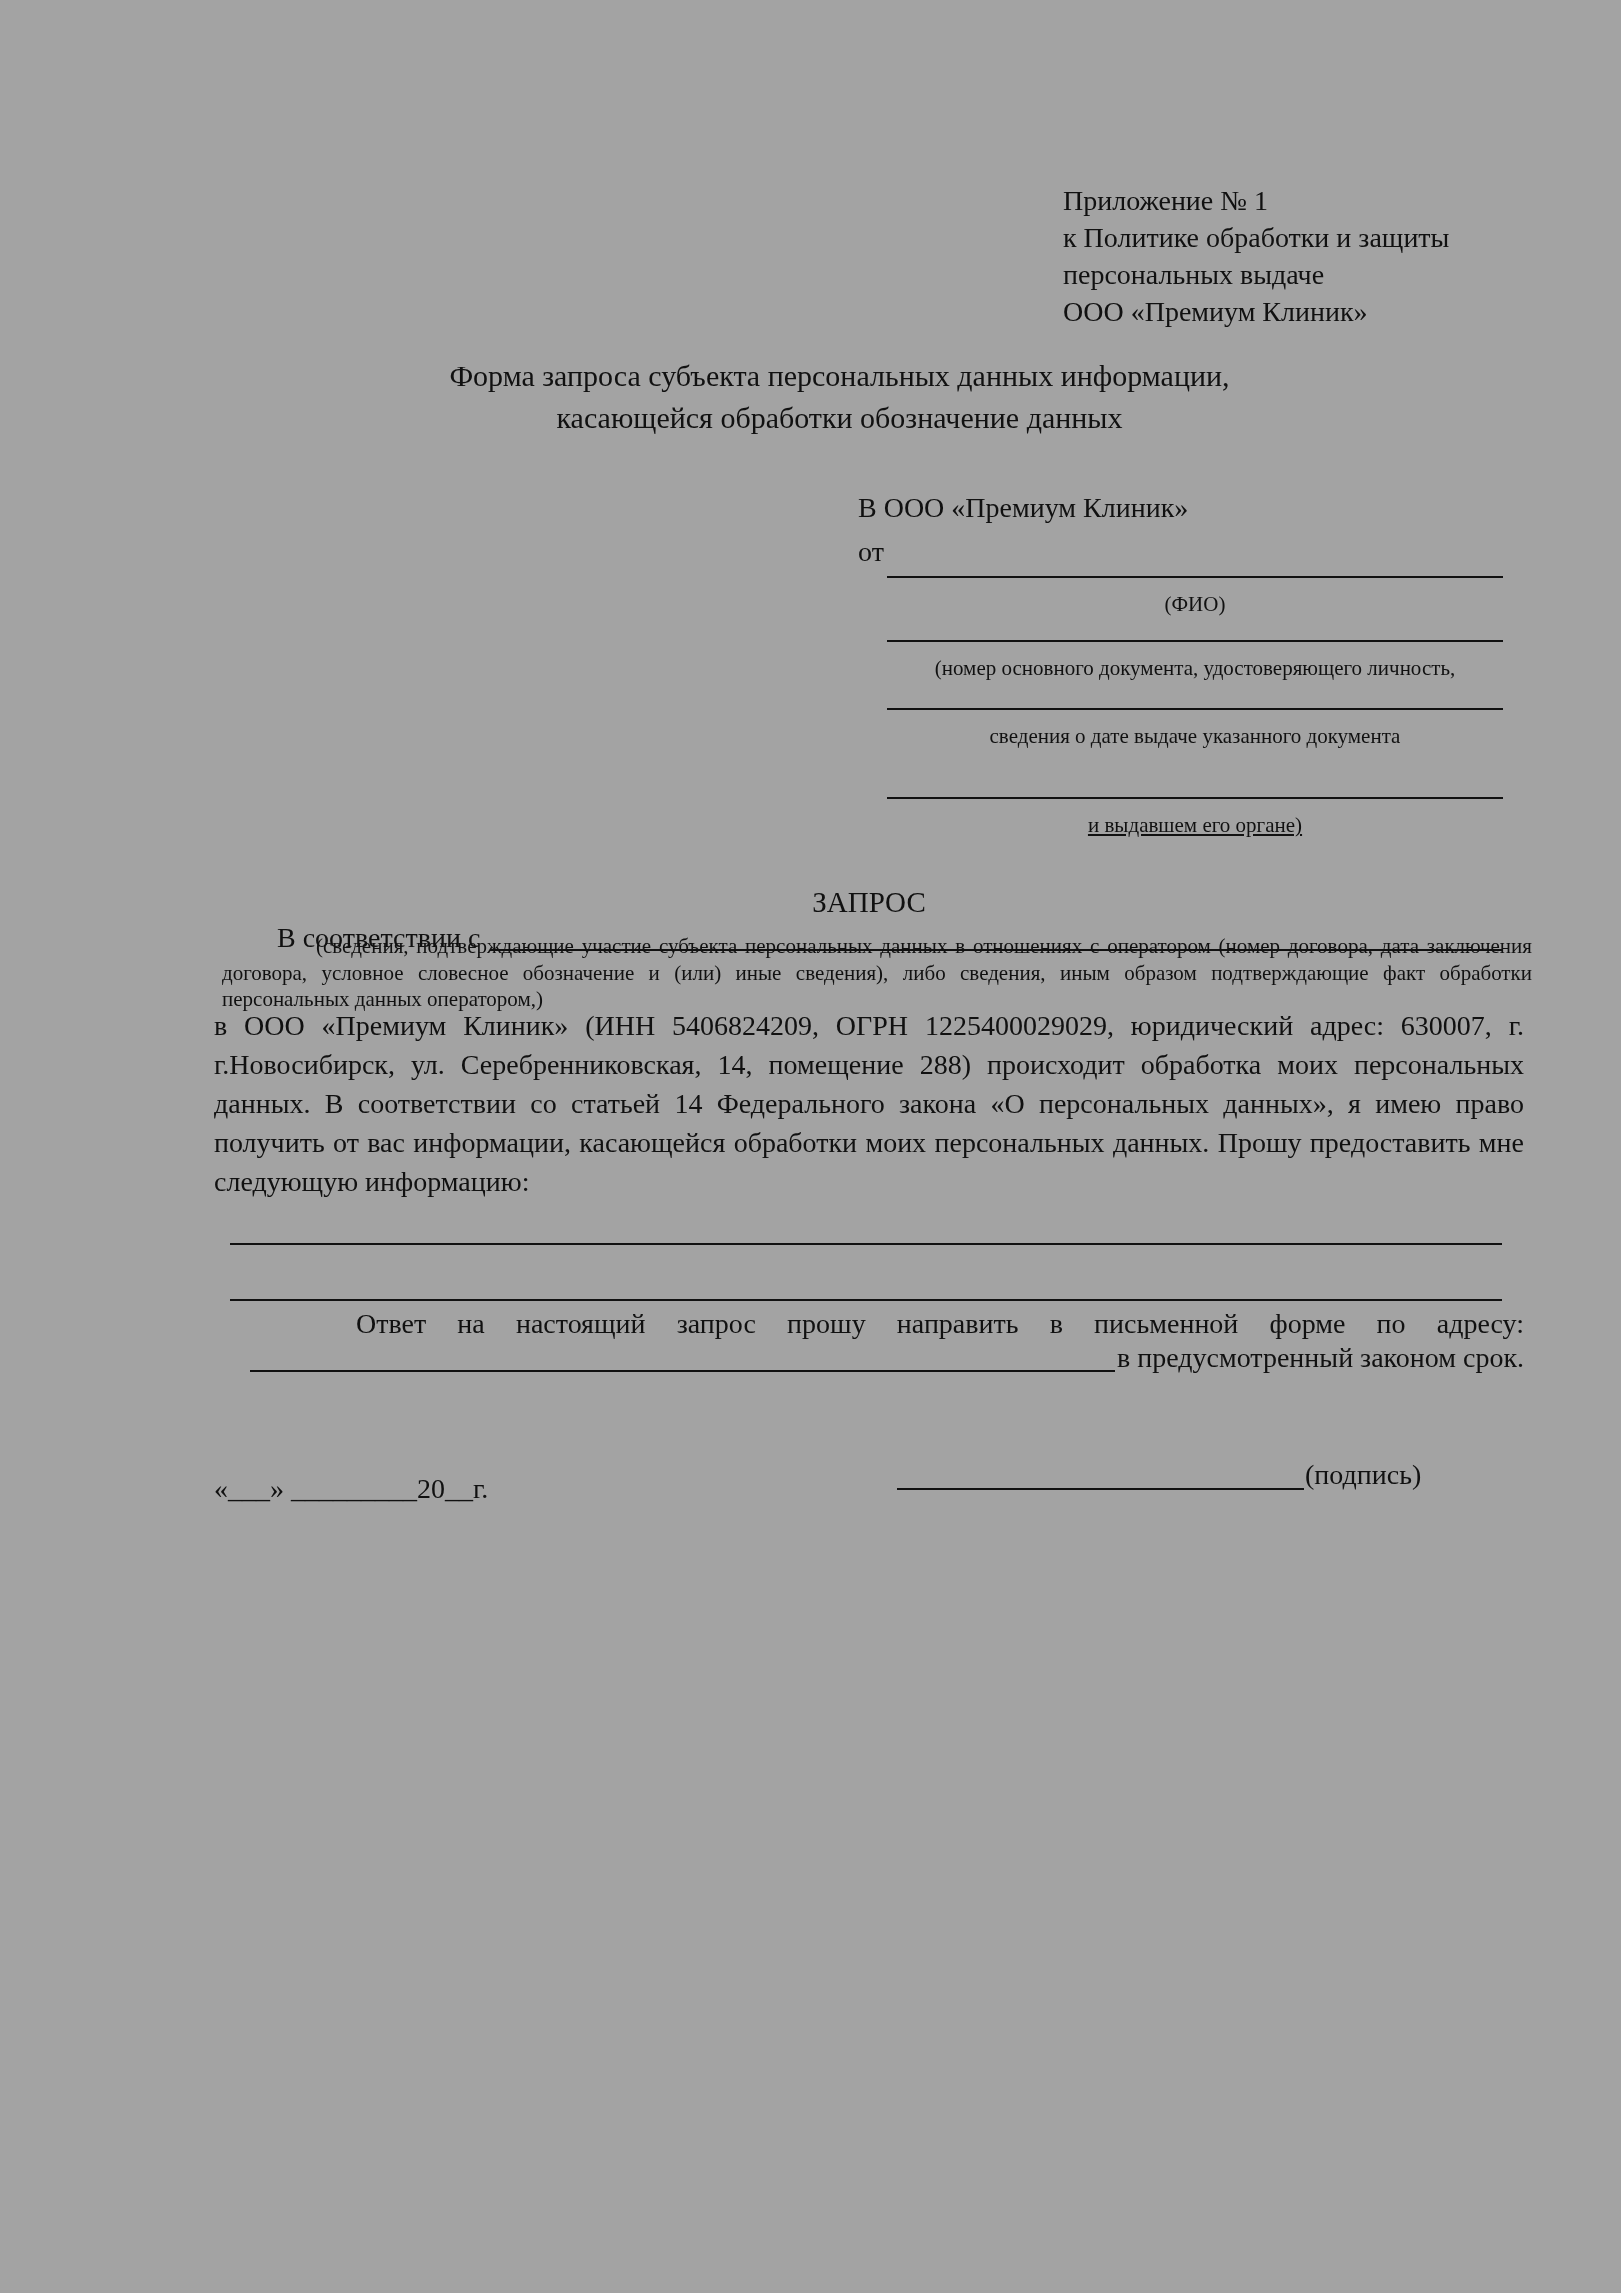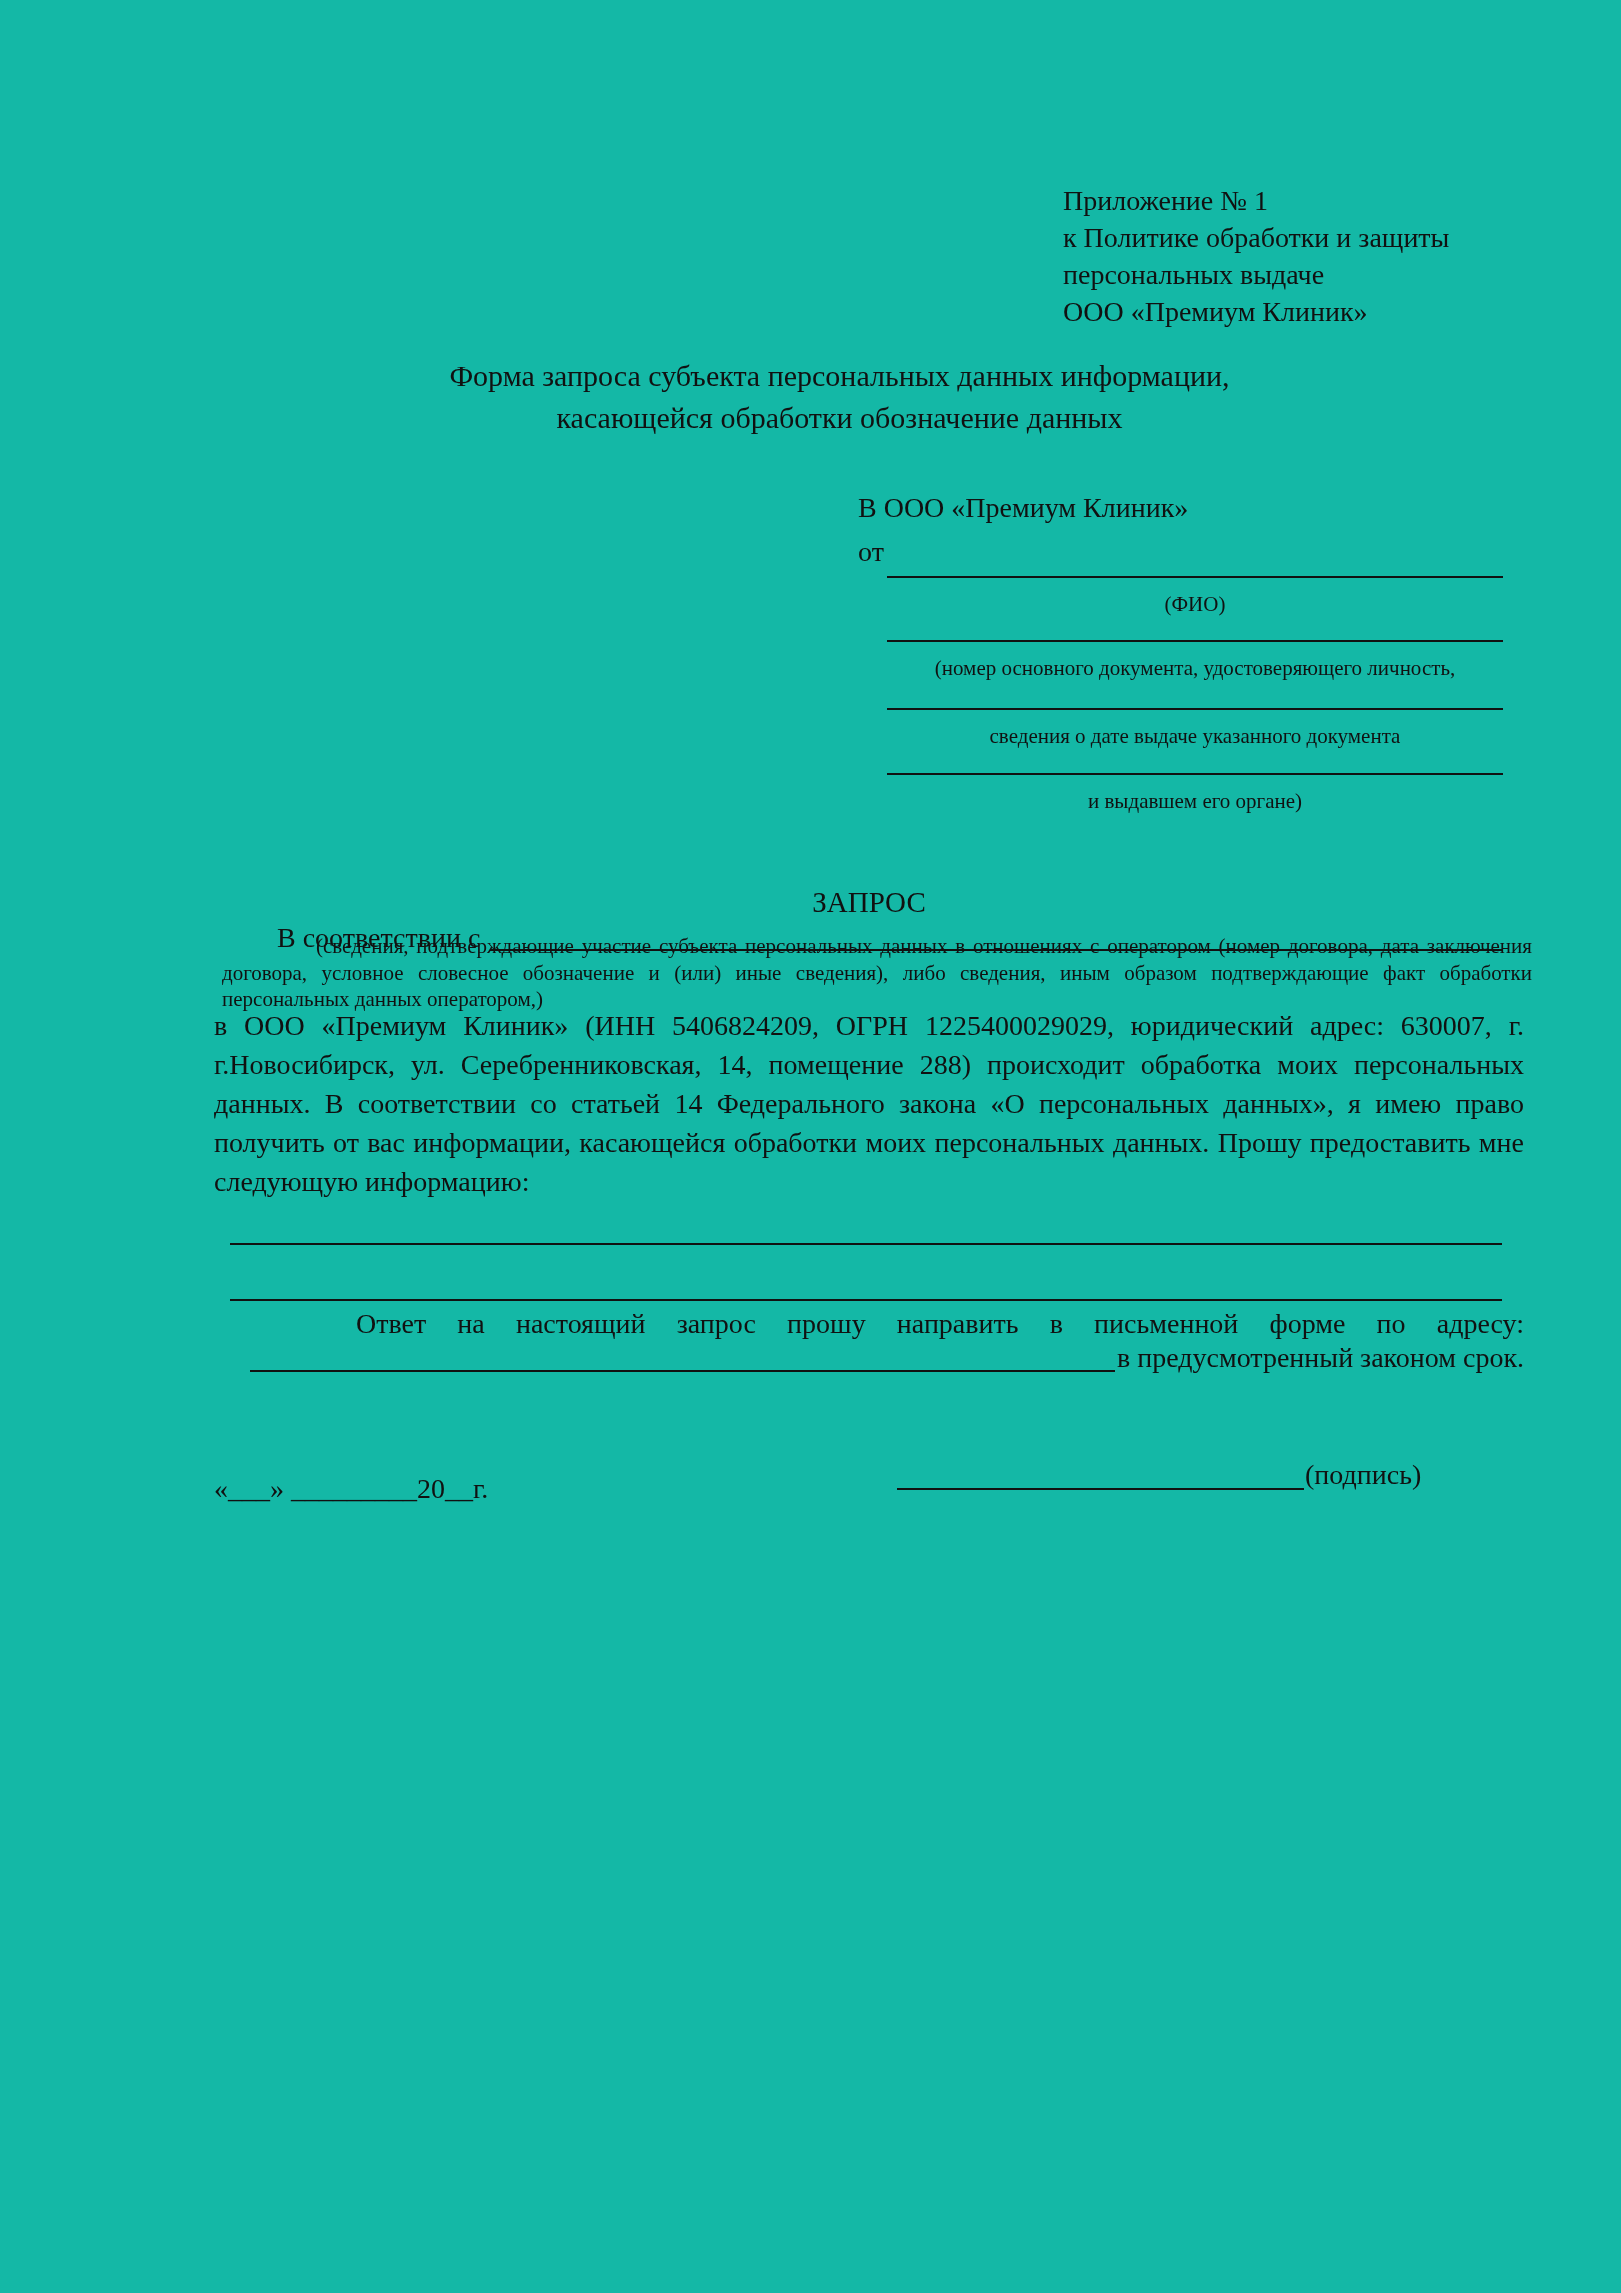--- a/index.html
+++ b/index.html
@@ -1,20 +1,20 @@
 <!DOCTYPE html>
 <html lang="ru"><head>
 <meta charset="utf-8">
 <style>
   html, body { margin: 0; padding: 0; background: #ffffff; }
   .page {
     position: relative;
     width: 1621px;
     height: 2294px;
-    background: #14b8a6;
+    background: #a3a3a3;
     color: #111111;
     font-family: "Liberation Serif", "DejaVu Serif", serif;
     overflow: hidden;
   }
   .appendix {
     position: absolute;
     left: 1063px; top: 182px; width: 461px;
     font-size: 28px; line-height: 37px;
   }
   .doc-title {
@@ -26,21 +26,21 @@
   }
   .to-line   { position: absolute; left: 858px; top: 492px; font-size: 28px; }
   .from-line { position: absolute; left: 858px; top: 536px; font-size: 28px; }
 
   .field { position: absolute; left: 887px; width: 616px; }
   .field .rule { height: 27.4px; border-bottom: 2.9px solid #111111; }
   .field .cap  { text-align: center; font-size: 21px; line-height: 25.5px; padding-top: 14px; }
   .field.f1 { top: 549px; }
   .field.f2 { top: 613px; }
   .field.f3 { top: 681px; }
-  .field.f4 { top: 746px; }
+  .field.f4 { top: 770px; text-decoration: underline; }
 
   .zapros {
     position: absolute; left: 214px; top: 857px; width: 1310px;
     text-align: center; font-size: 29px; margin-top: 29px;
   }
   .intro {
     position: absolute; left: 277px; top: 894px; width: 1225px;
     display: flex; align-items: flex-end; font-size: 28px; line-height: 35px; margin-top: 26px;
   }
   .intro .label { white-space: nowrap; padding-right: 9.8px; }

